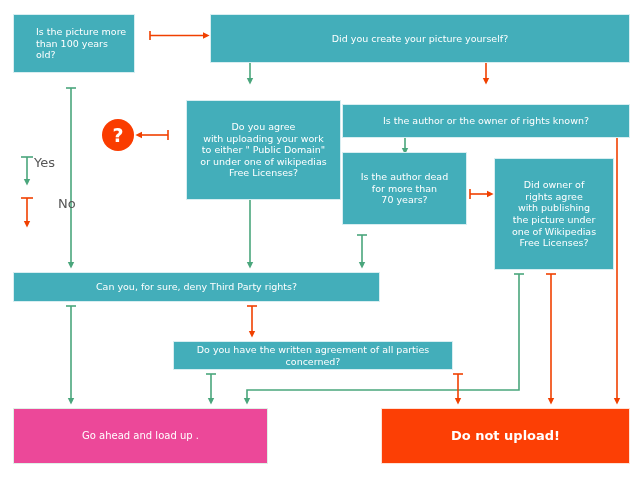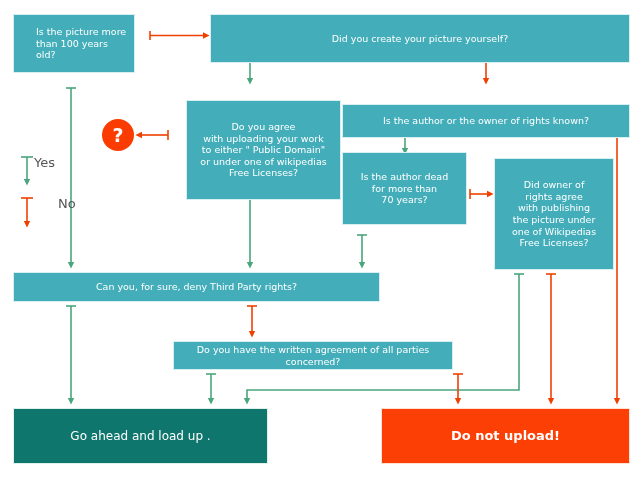--- a/index.html
+++ b/index.html
@@ -33,23 +33,23 @@
     line-height: 1.22;
     padding: 2px 4px;
     white-space: pre-line;
   }
   .node.decision {
     background: #43aeba;
     border: 1px solid #d8eef1;
     font-size: 9.5px;
   }
   .node.terminal-yes {
-    background: #0f766e;
+    background: #ec4899;
     border: 1px solid #dff0e7;
-    font-size: 12px;
+    font-size: 10px;
   }
   .node.terminal-no {
     background: #fc3f05;
     border: 1px solid #ffe2d6;
     font-size: 13px;
     font-weight: bold;
   }
   .qmark {
     position: absolute;
     width: 32px;

